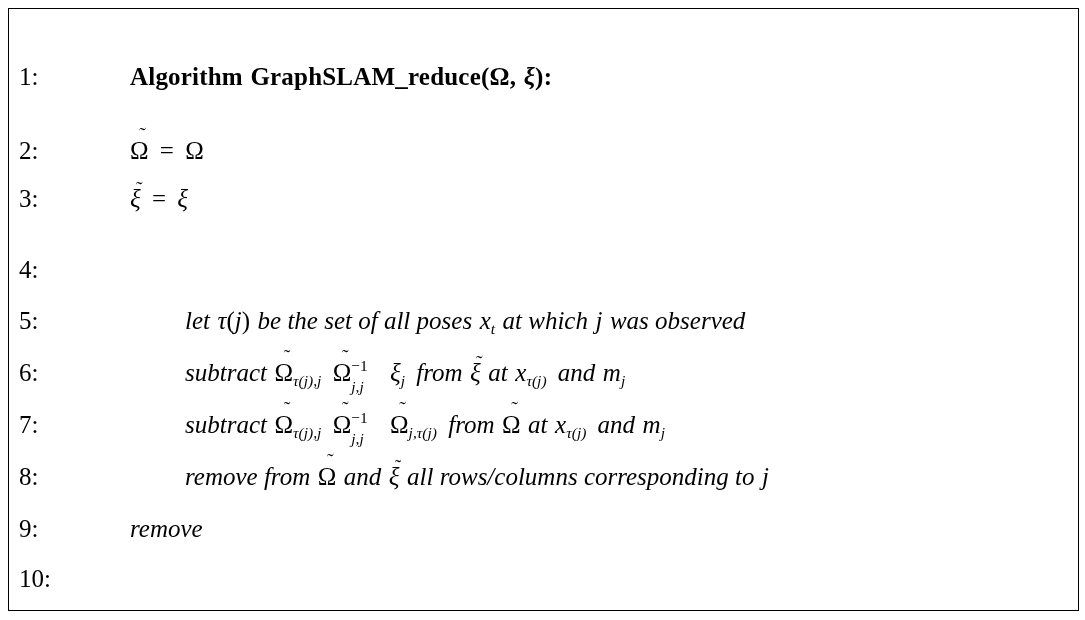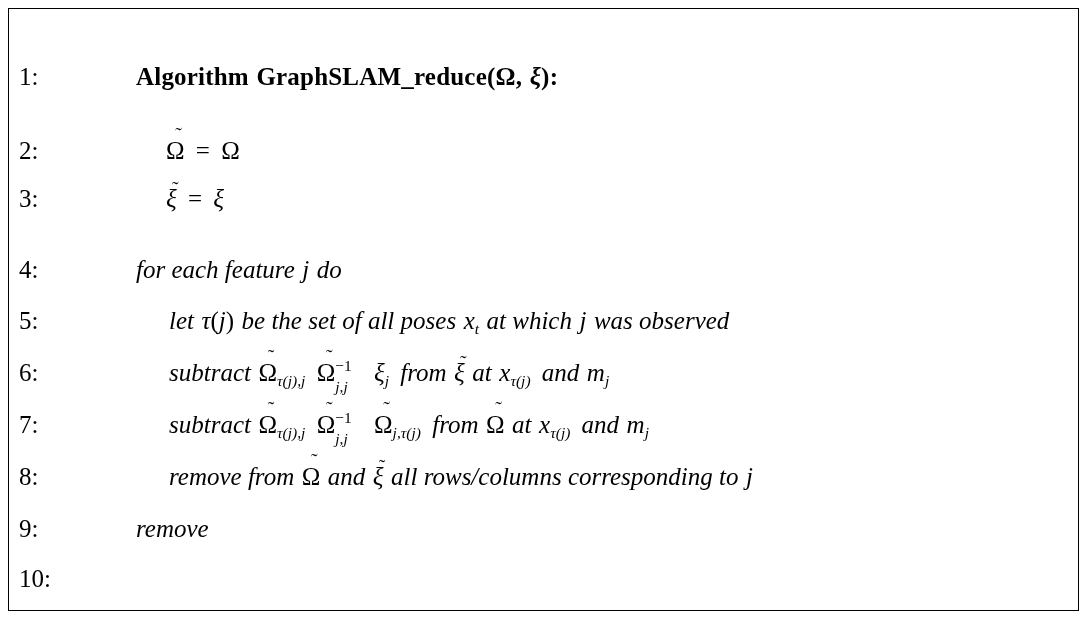--- a/index.html
+++ b/index.html
@@ -53,39 +53,38 @@
     white-space: nowrap;
   }
 
   .line-content {
     position: absolute;
     font-size: 25px;
     white-space: nowrap;
     font-family: "Liberation Serif", "DejaVu Serif", serif;
   }
 
-  .indent-1 { left: 127px; }
-  .indent-2 { left: 160px; text-align: center; }
+  .indent-1 { left: 121px; }
+  .indent-2 { left: 176px; text-align: center; }
 
   .kw-title {
     font-weight: bold;
     font-style: normal;
     letter-spacing: 0.2px;
   }
   .kw-title .mathvar {
     font-weight: bold;
   }
 
   .stmt {
     font-style: italic;
   }
 
   .mathline {
     font-style: italic;
-    margin-left: 30px;
   }
 
   
   .mathvar {
     font-style: italic;
     font-family: "Liberation Serif", "DejaVu Serif", serif;
   }
   .upright {
     font-style: normal;
   }
@@ -170,21 +169,20 @@
       <span class="line-content indent-1 mathline"><span class="tilde"><span class="acc">̃</span><span class="upright">Ω</span></span><span class="sp-wide"></span><span class="upright">=</span><span class="sp-wide"></span><span class="upright">Ω</span></span>
     </div>
 
     <div class="code-line" style="top: 176px;">
       <span class="line-number">3:</span>
       <span class="line-content indent-1 mathline"><span class="tilde xi"><span class="acc">̃</span><span class="mathvar">ξ</span></span><span class="sp-wide"></span><span class="upright">=</span><span class="sp-wide"></span><span class="mathvar">ξ</span></span>
     </div>
 
     <div class="code-line" style="top: 247px;">
       <span class="line-number">4:</span>
-      <span class="line-content indent-1 stmt"><span>for each feature</span><span class="sp"></span><span class="mathvar">j</span><span class="sp"></span><span>do</span></span>
     </div>
 
     <div class="code-line" style="top: 298px;">
       <span class="line-number">5:</span>
       <span class="line-content indent-2 stmt"><span>let</span><span class="sp"></span><span class="mathvar">τ</span><span class="upright">(</span><span class="mathvar">j</span><span class="upright">)</span><span class="sp"></span><span>be the set of all poses</span><span class="sp"></span><span class="mathvar">x</span><span class="sub">t</span><span class="sp"></span><span>at which</span><span class="sp"></span><span class="mathvar">j</span><span class="sp"></span><span>was observed</span></span>
     </div>
 
     <div class="code-line" style="top: 350px;">
       <span class="line-number">6:</span>
       <span class="line-content indent-2 stmt"><span>subtract</span><span class="sp"></span><span class="tilde"><span class="acc">̃</span><span class="upright">Ω</span></span><span class="sub">τ(j),j</span><span class="sp-wide"></span><span class="tilde"><span class="acc">̃</span><span class="upright">Ω</span></span><span class="subsup"><span class="sup">−1</span><span class="sub">j,j</span></span><span class="subsup-pad" style="width: 1.25em;"></span><span class="sp"></span><span class="mathvar">ξ</span><span class="sub">j</span><span class="sp-wide"></span><span>from</span><span class="sp"></span><span class="tilde xi"><span class="acc">̃</span><span class="mathvar">ξ</span></span><span class="sp"></span><span>at</span><span class="sp"></span><span class="mathvar">x</span><span class="sub">τ(j)</span><span class="sp-wide"></span><span>and</span><span class="sp"></span><span class="mathvar">m</span><span class="sub">j</span></span>

